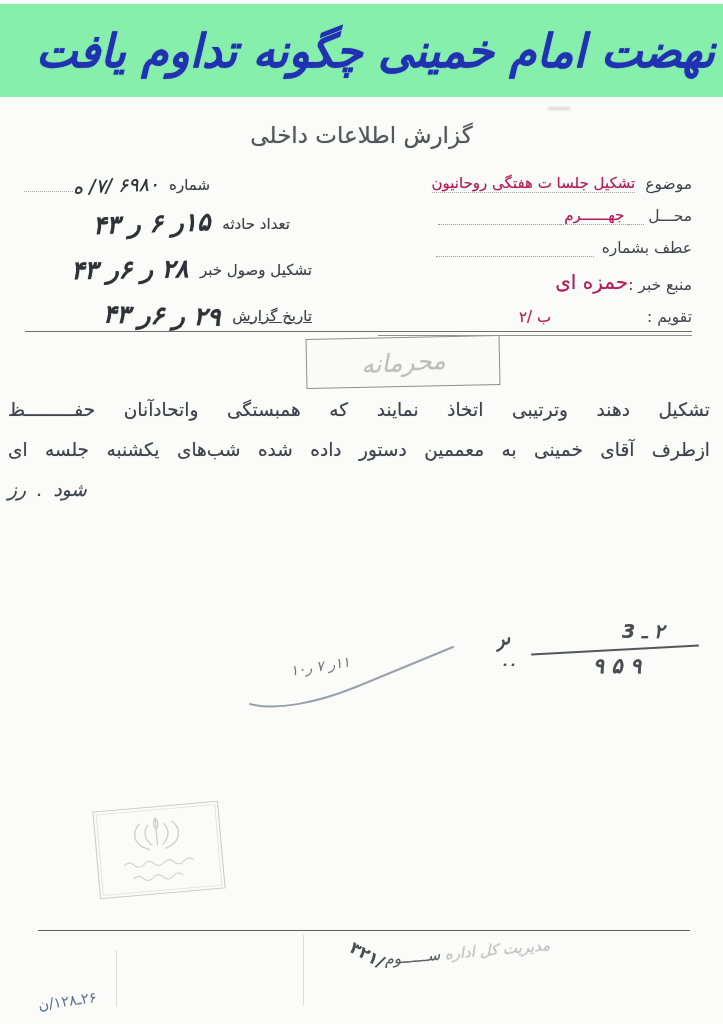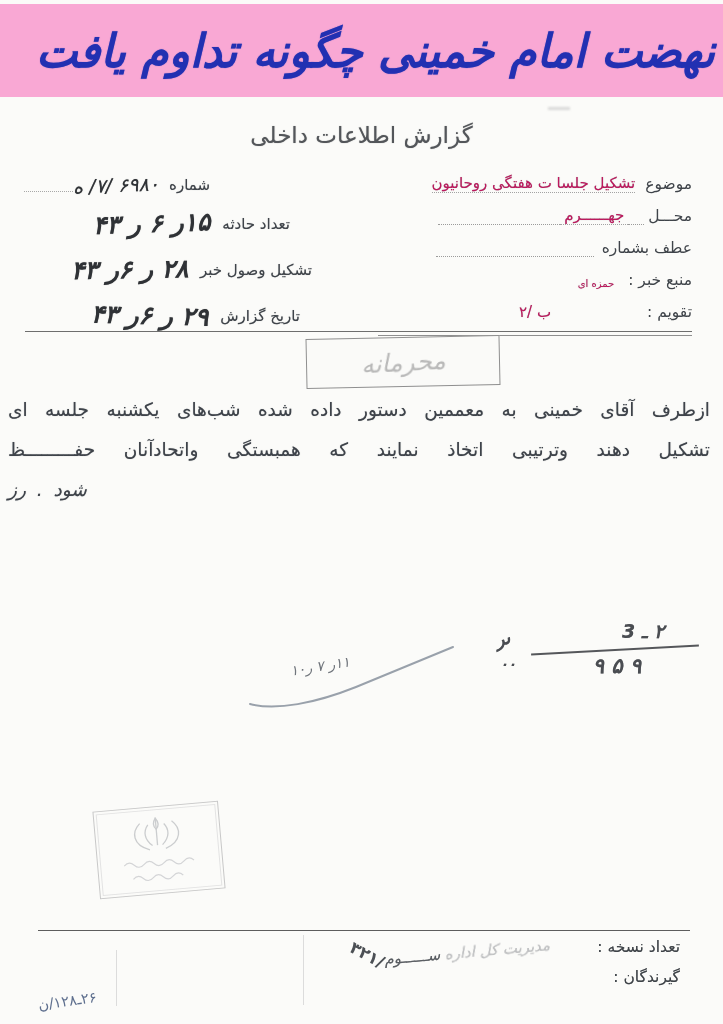--- a/index.html
+++ b/index.html
@@ -1,20 +1,20 @@
 <!DOCTYPE html>
 <html lang="fa"><head>
 <meta charset="utf-8">
 <style>
   html,body{margin:0;padding:0;background:#eceff1;}
   body{font-family:"DejaVu Sans", sans-serif;}
   .page{position:relative;width:723px;height:1024px;margin:0 auto;background:#fbfbf9;overflow:hidden;}
 
   
-  .banner{position:absolute;left:0;top:4px;width:723px;height:93px;background:#f9a8d4;
+  .banner{position:absolute;left:0;top:4px;width:723px;height:93px;background:#86efac;
           display:flex;align-items:center;justify-content:center;}
   .banner-title{font-size:44px;font-weight:bold;font-style:italic;color:#2230b2;
                 transform:translateX(14px) scaleY(1.05);letter-spacing:1px;direction:rtl;
                 text-shadow:0 0 1px rgba(34,48,178,.6);}
 
   
   .doc-title{position:absolute;left:0;top:122px;width:723px;text-align:center;direction:rtl;
              font-size:23px;font-weight:normal;color:#53565a;letter-spacing:2px;
              text-shadow:0 0 1px rgba(80,80,80,.55);}
 
@@ -28,35 +28,35 @@
   .col-right{position:absolute;left:436px;top:174px;width:256px;}
   .frow{display:flex;align-items:flex-end;font-size:15.5px;margin-bottom:13px;min-height:19px;}
   .flabel{flex:none;color:#3f444a;}
   .fval{white-space:nowrap;}
   .dotline{border-bottom:1.6px dotted #9b9b9b;height:15px;}
   .r0 .fval{flex:1;border-bottom:1.6px dotted #a3a3a3;margin-right:10px;text-align:right;font-size:15px;}
   .r1 .d1{width:16px;margin-right:4px;}
   .r1 .fval{border-bottom:1.6px dotted #a3a3a3;padding:0 4px;font-size:15px;}
   .r1 .d2{flex:1;margin-left:2px;}
   .r2 .dotline{flex:1;margin-right:8px;}
-  .r3 .fval{margin-right:14px;font-size:10px;}
+  .r3 .fval{font-size:20px;}
   .r4 .fval{margin-right:96px;font-size:15px;}
   .r3{margin-top:3px;}
   .r4{margin-top:4px;}
 
   
   .col-left{position:absolute;left:22px;top:174px;width:300px;}
   .lrow{display:flex;align-items:center;font-size:15px;margin-bottom:9px;}
   .lrow .flabel{white-space:nowrap;}
   .l0 .flabel{margin-right:112px;}
   .l0 .fval{font-size:19px;margin-right:10px;transform:rotate(-2deg);}
   .l0 .dots-tail{flex:1;border-bottom:1.5px dotted #a8a8a8;height:13px;margin-left:2px;}
   .l1 .flabel{margin-right:32px;}
   .l2 .flabel{margin-right:10px;}
-  .l3 .flabel{margin-right:22px;}
+  .l3 .flabel{margin-right:10px;text-decoration:underline;}
   .ldate{font-size:25px;font-weight:bold;margin-right:12px;white-space:nowrap;}
   .l1 .ldate{transform:rotate(-2deg);}
   .l2 .ldate{transform:rotate(-1deg);}
   .l3 .ldate{transform:rotate(1.5deg);}
   .l1,.l2,.l3{min-height:37px;}
 
   
   .rule1{position:absolute;left:25px;width:667px;top:331px;border-top:1.6px solid #6e6e6e;}
   .rule2{position:absolute;left:378px;width:314px;top:335px;border-top:1px solid #8f8f8f;}
 
@@ -170,22 +170,22 @@
   </div>
 
   <div class="rule1"></div>
   <div class="rule2"></div>
 
   <div class="stamp-box">
     <span class="stamp-text">محرمانه</span>
   </div>
 
   <div class="bodytext rtl">
+    <div class="jline">تشکیل دهند وترتیبی اتخاذ نمایند که همبستگی واتحادآنان حفـــــــــظ</div>
     <div class="jline">ازطرف آقای خمینی به معممین دستور داده شده شب‌های یکشنبه جلسه ای</div>
-    <div class="jline">تشکیل دهند وترتیبی اتخاذ نمایند که همبستگی واتحادآنان حفـــــــــظ</div>
     <div class="lline">شود . رز</div>
   </div>
 
   <div class="frac">
     <span class="scribble hw2">ىر</span>
     <span class="fdots hw2">..</span>
     <span class="fnum hw2 ltrvis">3 ـ ۲</span>
     <span class="fbar"></span>
     <span class="fden hw2 ltrvis">۹ ۵ ۹</span>
   </div>
@@ -211,24 +211,20 @@
         <path d="M26 56 q5 -5 10 0 t10 0 t10 0 t10 0 t10 0 t10 0 t10 0"></path>
         <path d="M34 70 q5 -5 10 0 t10 0 t10 0 t10 0 t10 0"></path>
       </g>
     </svg>
   </div>
 
   <div class="footer-rule"></div>
   <div class="vline v1"></div>
   <div class="vline v2"></div>
 
-  <div class="foot-right">
-    <div>تعداد نسخه :</div>
-    <div>گیرندگان :</div>
-  </div>
 
   <div class="directorate rtl">
     <span class="dir-faint hw2">مدیریت کل اداره</span>
     <span class="dir-word hw2">ســــــوم</span>
     <span class="dir-no">/۳۲۱</span>
   </div>
 
   <div class="form-no ltrvis">ن/۱۲۸ـ۲۶</div>
 
   <div class="smudge s1"></div>

